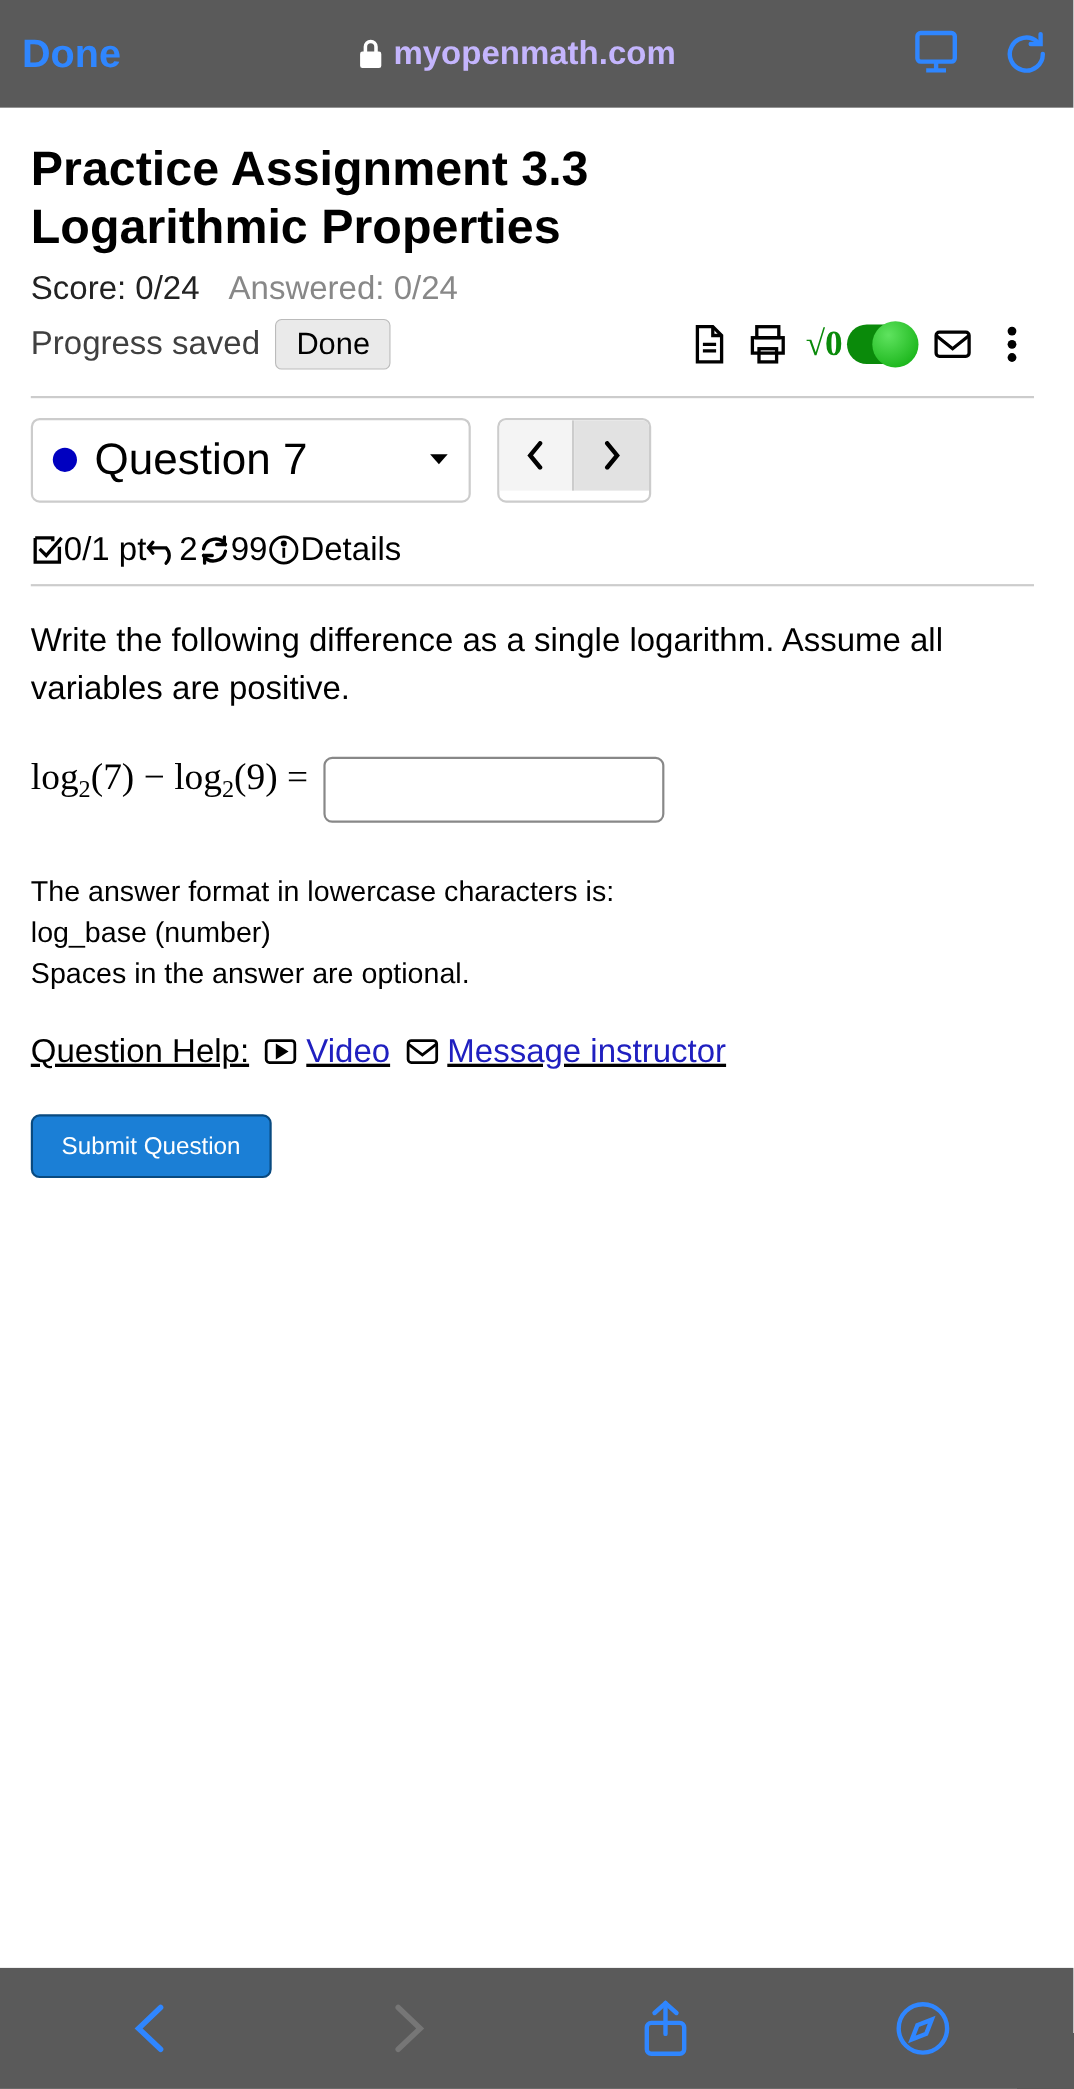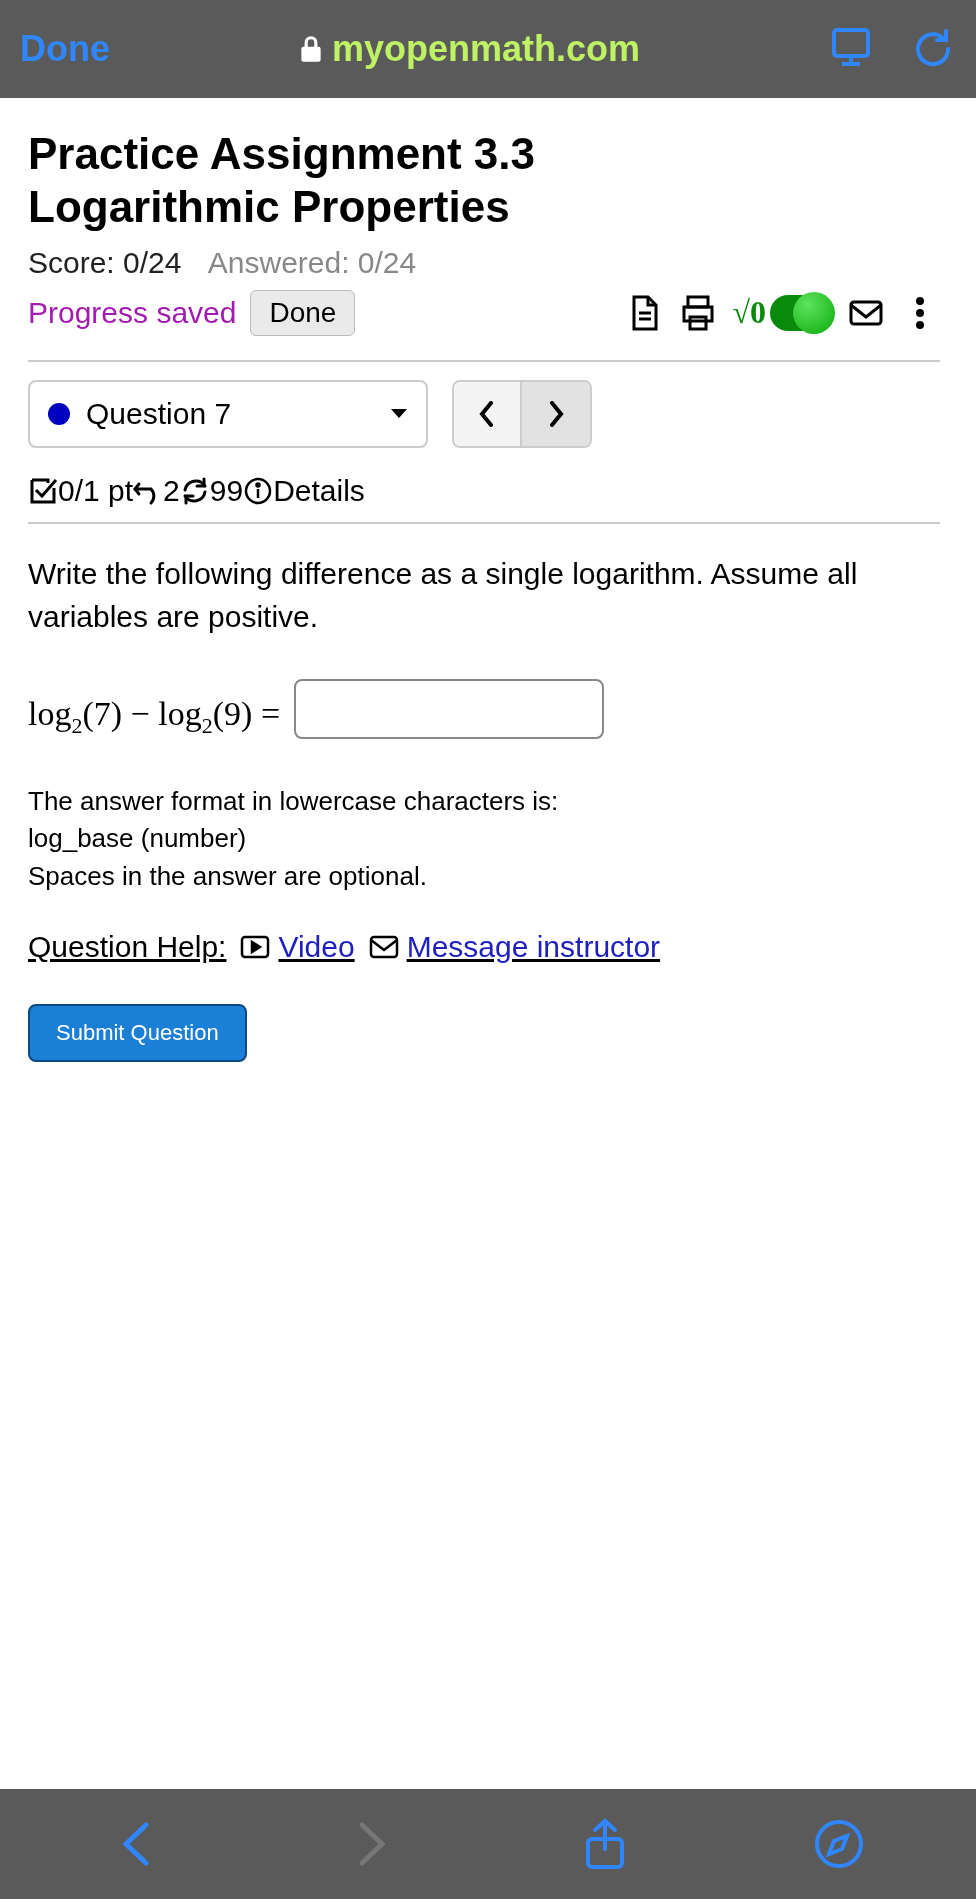--- a/index.html
+++ b/index.html
@@ -23,22 +23,22 @@
   color: #2f86ff;
   font-size: 36px;
   font-weight: bold;
 }
 .url-wrap {
   flex: 1;
   display: flex;
   align-items: center;
   justify-content: center;
   gap: 8px;
-  color: #bef264;
-  font-size: 36px;
+  color: #c4b5fd;
+  font-size: 30px;
   font-weight: bold;
 }
 .lock-icon { width: 26px; height: 30px; }
 .top-icons { display: flex; gap: 36px; align-items: center; }
 .top-icon { width: 46px; height: 46px; }
 
 .content {
   flex: 1;
   padding: 30px 36px 0 28px;
   background: #fff;
@@ -57,21 +57,21 @@
 .score { color: #222; }
 .answered { color: #888; margin-left: 18px; }
 
 .toolbar-row {
   display: flex;
   align-items: center;
   gap: 14px;
   font-size: 30px;
   margin-bottom: 24px;
 }
-.progress-saved { color: #a21caf; }
+.progress-saved { color: #404040; }
 .done-pill {
   background: #eaeaea;
   border: 1px solid #bbb;
   border-radius: 6px;
   padding: 6px 18px;
   font-size: 28px;
 }
 .toolbar-spacer { flex: 1; }
 .icon-btn { width: 40px; height: 40px; display:flex; align-items:center; justify-content:center; }
 .mathtoggle {
@@ -93,21 +93,21 @@
 
 .qselect-row { display: flex; gap: 24px; margin-bottom: 20px; }
 .qselect {
   flex: 0 0 400px;
   border: 2px solid #ccc;
   border-radius: 8px;
   padding: 14px 18px;
   display: flex;
   align-items: center;
   gap: 16px;
-  font-size: 30px;
+  font-size: 40px;
 }
 .blue-dot { width: 22px; height: 22px; background:#0000c0; border-radius:50%; }
 .caret-down { margin-left: auto; }
 .nav-btns {
   display: flex; border: 2px solid #ccc; border-radius: 8px; overflow: hidden;
 }
 .nav-btn {
   width: 68px; height: 64px; display:flex; align-items:center; justify-content:center;
   font-size: 30px; font-weight: bold;
 }
@@ -116,21 +116,21 @@
 
 .meta-row {
   display: flex; align-items: center; font-size: 30px; padding: 6px 0 14px 0;
 }
 .meta-icon { width: 30px; height: 30px; }
 hr.sep2 { border:none; border-top:2px solid #ccc; margin-bottom: 28px;}
 
 .qtext { font-size: 30px; line-height: 1.45; margin-bottom: 40px; }
 
 .equation-row {
-  display: flex; align-items: flex-end; gap: 14px; font-size: 34px;
+  display: flex; align-items: flex-start; gap: 14px; font-size: 34px;
   font-family: 'Times New Roman', serif; margin-bottom: 44px;
 }
 .log-expr { white-space: nowrap; }
 .sub { font-size: 22px; vertical-align: sub; }
 .answer-input {
   width: 310px; height: 60px; border: 2px solid #888; border-radius: 8px;
   font-size: 28px; padding: 0 10px;
 }
 
 .format-text { font-size: 26px; line-height: 1.45; margin-bottom: 34px; }

